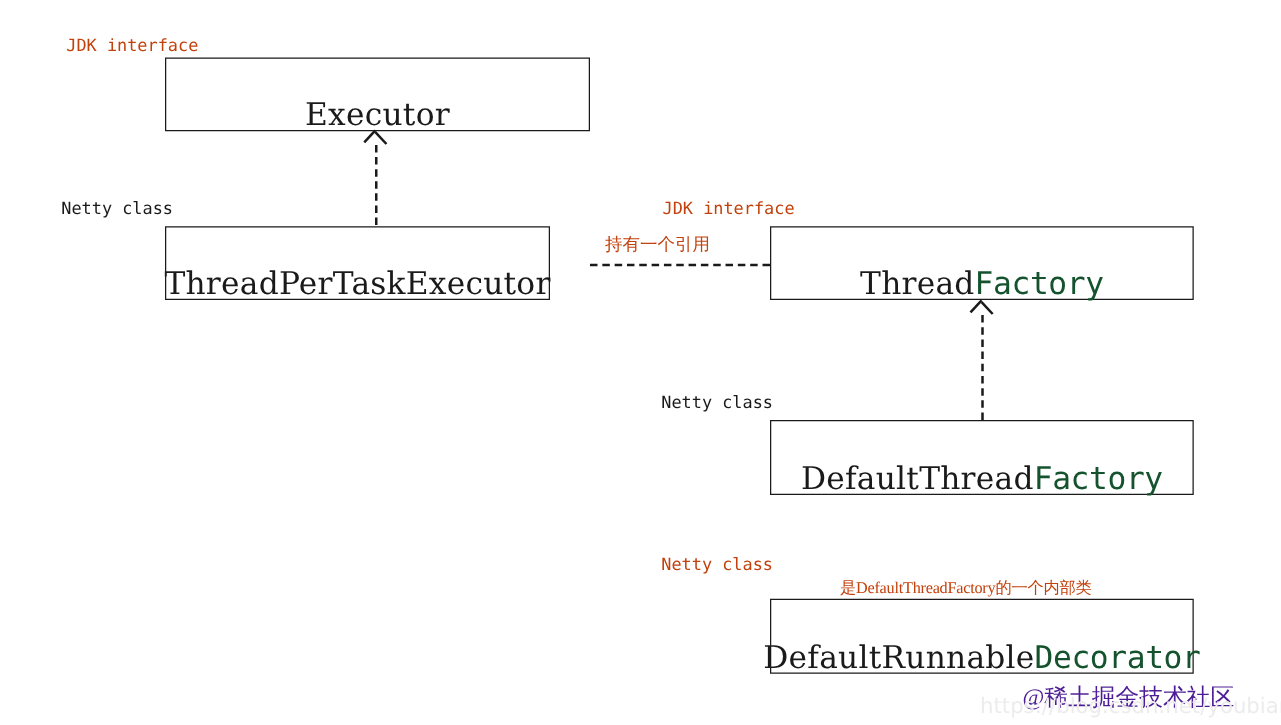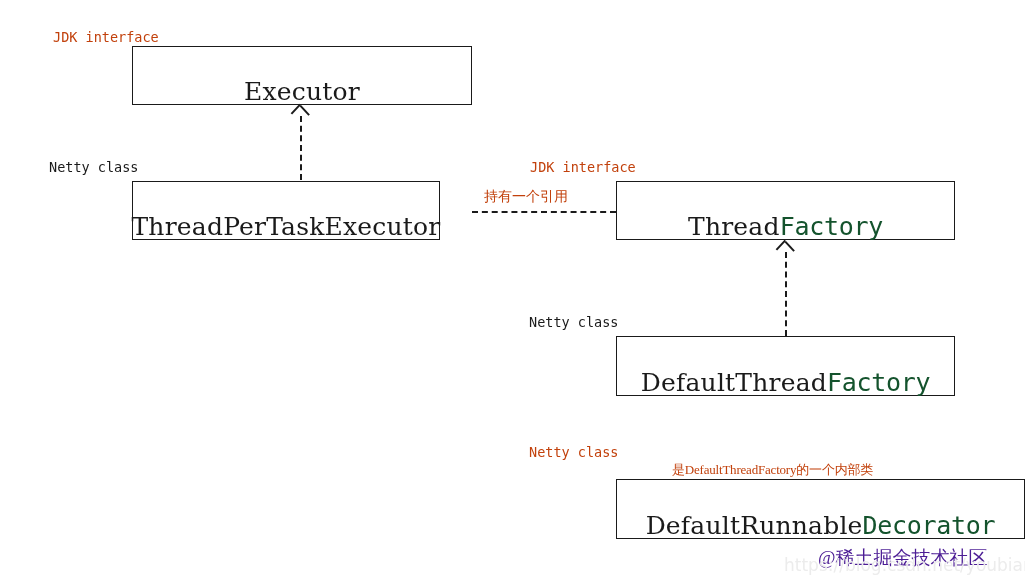--- a/index.html
+++ b/index.html
@@ -138,20 +138,20 @@
   <div class="lbl black" style="left:529px; top:316px;">Netty class</div>
 
   <div class="node" style="left:616px; top:336px; width:339px; height:60px;">
     <span class="nm"><span>DefaultThread</span><span class="hl">Factory</span></span>
   </div>
 
   <div class="lbl red" style="left:529px; top:446px;">Netty class</div>
 
   <div class="lbl red cn note" style="left:624px; top:463px;margin-left:48px;">是DefaultThreadFactory的一个内部类</div>
 
-  <div class="node" style="left:616px; top:479px; width:409px; height:60px;">
+  <div class="node" style="left:616px; top:479px; width:339px; height:60px;">
     <span class="nm"><span>DefaultRunnable</span><span class="hl">Decorator</span></span>
   </div>
 
   <div class="wm-main" style="left:818px; top:545px;">@稀土掘金技术社区</div>
   <div class="wm-url" style="left:784px; top:555px;">https://blog.csdn.net/youbiandiang</div>
 
 </div>
 
 </body></html>

